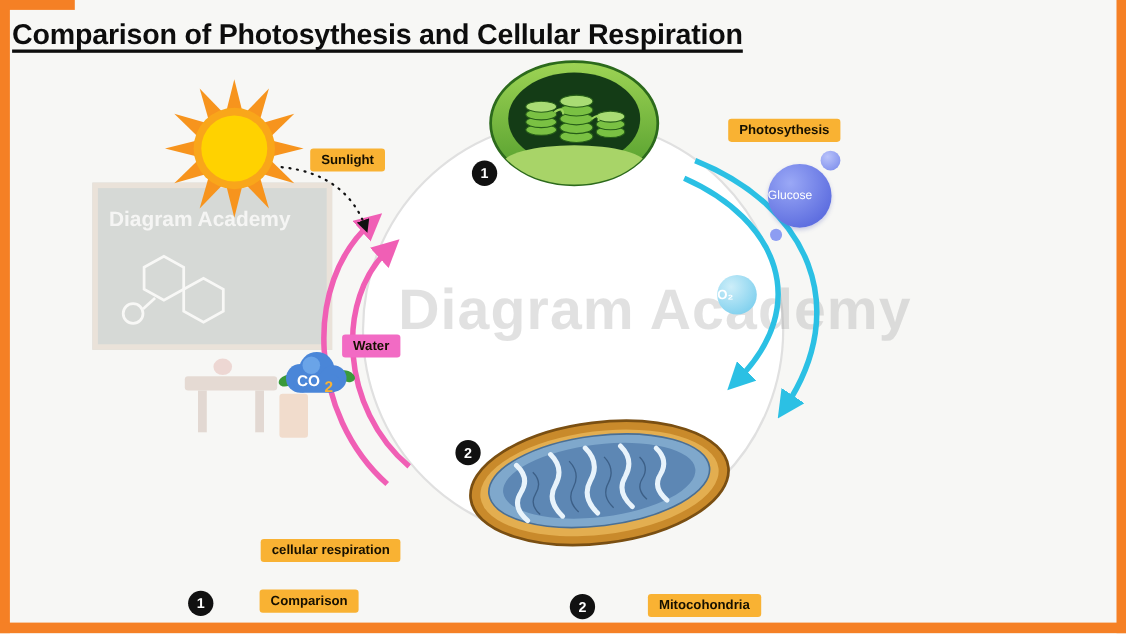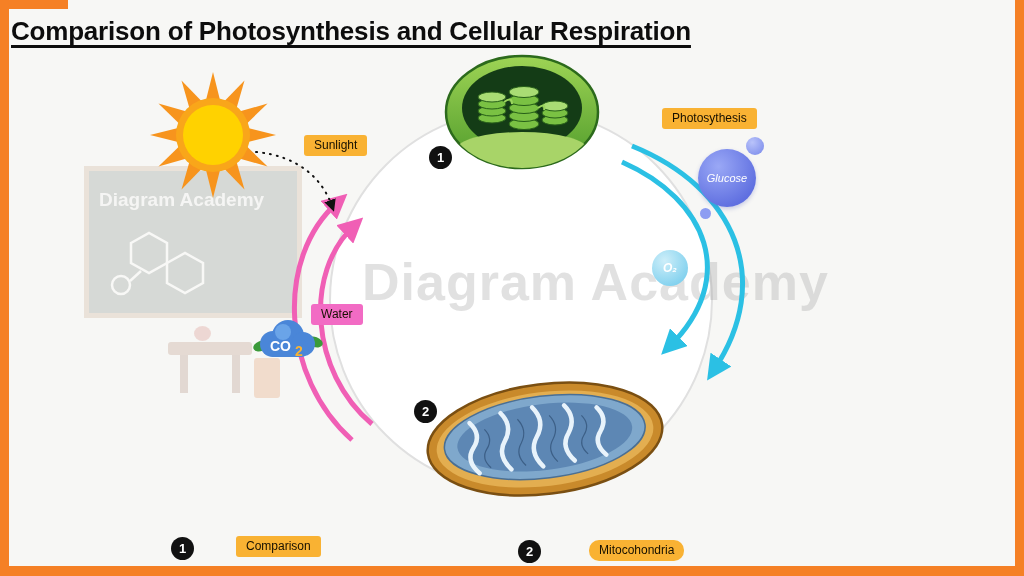--- a/index.html
+++ b/index.html
@@ -34,39 +34,39 @@
   .watermark-main { position:absolute; left:362px; top:252px; z-index:3; font-size:52px; font-weight:bold;
                     color:#8b8b8b; opacity:0.25; letter-spacing:1px; white-space:nowrap; }
 
   .arrow-layer { position:absolute; left:0; top:0; z-index:4; }
   .art { position:absolute; z-index:5; }
   .sun-svg { left:148px; top:70px; }
   .chloroplast-svg { left:442px; top:52px; }
   .mitochondria-svg { left:420px; top:372px; }
   .co2-svg { left:253px; top:316px; z-index:6; }
 
-  .bubble { position:absolute; z-index:6; border-radius:50%; display:flex; align-items:center; justify-content:center; color:#fff;font-style:italic; }
+  .bubble { position:absolute; z-index:6; border-radius:50%; display:flex; align-items:center; justify-content:flex-start; color:#fff; }
   .glucose { left:698px; top:149px; width:58px; height:58px; font-size:11px;
              background:radial-gradient(circle at 35% 30%, #9aa8f6, #5f6fe0 75%);
              box-shadow:0 2px 4px rgba(60,70,180,.25); }
   .glucose::before { content:""; position:absolute; right:-8px; top:-12px; width:18px; height:18px; border-radius:50%;
                      background:radial-gradient(circle at 35% 30%, #b9c3fa, #7687ea); }
   .glucose::after { content:""; position:absolute; left:2px; bottom:-12px; width:11px; height:11px; border-radius:50%;
                     background:#8androidff; background:#8d9df2; }
   .o2 { left:652px; top:250px; width:36px; height:36px; font-size:12px; font-weight:bold;
         background:radial-gradient(circle at 35% 30%, #cdeef9, #7fd0ee 80%); }
 
-  .tag { position:absolute; z-index:7; background:#F9B233; color:#161000; font-size:12px; font-weight:normal;
+  .tag { position:absolute; z-index:7; background:#F9B233; color:#161000; font-size:12px; font-weight:bold;
          padding:4px 10px; border-radius:3px; white-space:nowrap; line-height:1.1; }
-  .tag-sunlight { left:304px; top:135px;text-align:right; }
+  .tag-sunlight { left:282px; top:135px;text-align:right; }
   .tag-photo { left:662px; top:108px; }
   .tag-water { left:311px; top:304px; background:#F26BC4; }
   .tag-resp { left:237px; top:490px; }
   .tag-legend-chloro { left:236px; top:536px; }
-  .tag-legend-mito { left:589px; top:540px;border-radius:10px; }
+  .tag-legend-mito { left:589px; top:540px; }
 
   .badge { position:absolute; z-index:7; width:23px; height:23px; border-radius:50%; background:#111;
            color:#fff; font-size:13px; font-weight:bold; display:flex; align-items:center; justify-content:center; }
   .badge-chloro { left:429px; top:146px; }
   .badge-mito { left:414px; top:400px; }
   .badge-legend-1 { left:171px; top:537px; }
   .badge-legend-2 { left:518px; top:540px; }
 </style>
 </head>
 <body>
@@ -207,28 +207,29 @@
   <div class="bubble glucose">
     <span>Glucose</span>
   </div>
   <div class="bubble o2">
     <span>O₂</span>
   </div>
 
   <div class="tag tag-sunlight">Sunlight</div>
   <div class="tag tag-photo">Photosythesis</div>
   <div class="tag tag-water">Water</div>
+  <div class="tag tag-resp">cellular respiration</div>
 
   <div class="badge badge-chloro">1</div>
   <div class="badge badge-mito">2</div>
 
   <div class="badge badge-legend-1">1</div>
   <div class="tag tag-legend-chloro">Comparison</div>
   <div class="badge badge-legend-2">2</div>
   <div class="tag tag-legend-mito">Mitocohondria</div>
 
-  <h1 class="title">Comparison of Photosynthesis and Cellular Respiration</h1>
+  <h1 class="title">Comparison of Photosythesis and Cellular Respiration</h1>
 
   <div class="edge edge-left"></div>
   <div class="edge edge-right"></div>
   <div class="edge edge-bottom"></div>
   <div class="edge edge-topleft"></div>
 </div>
 
 </body></html>

